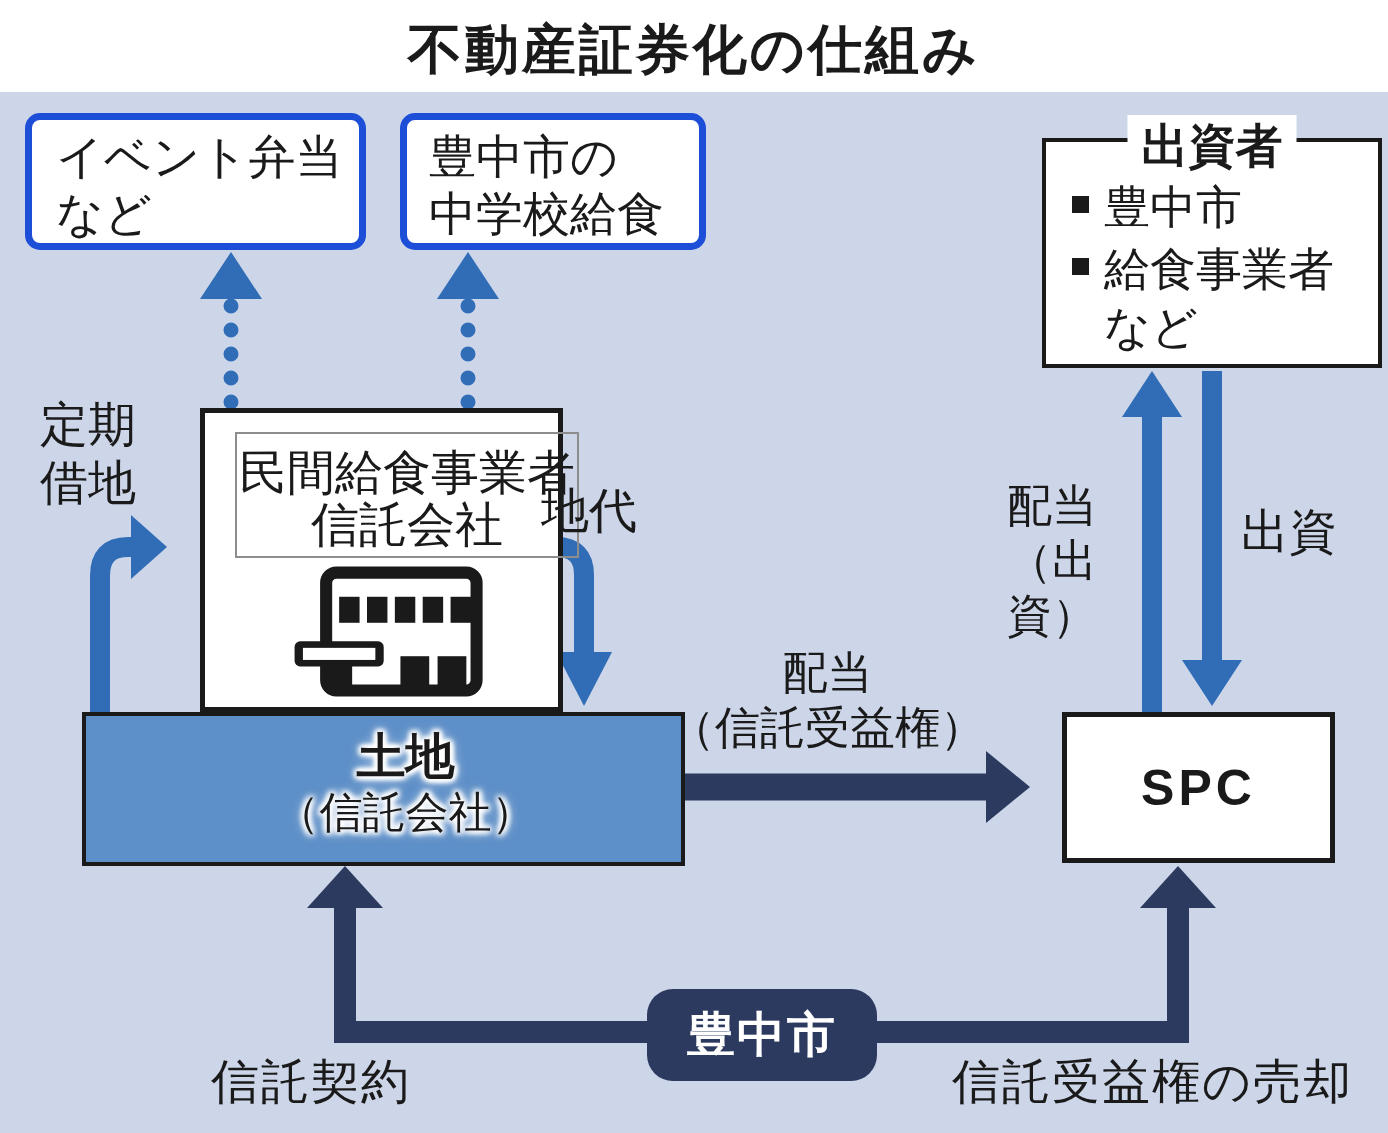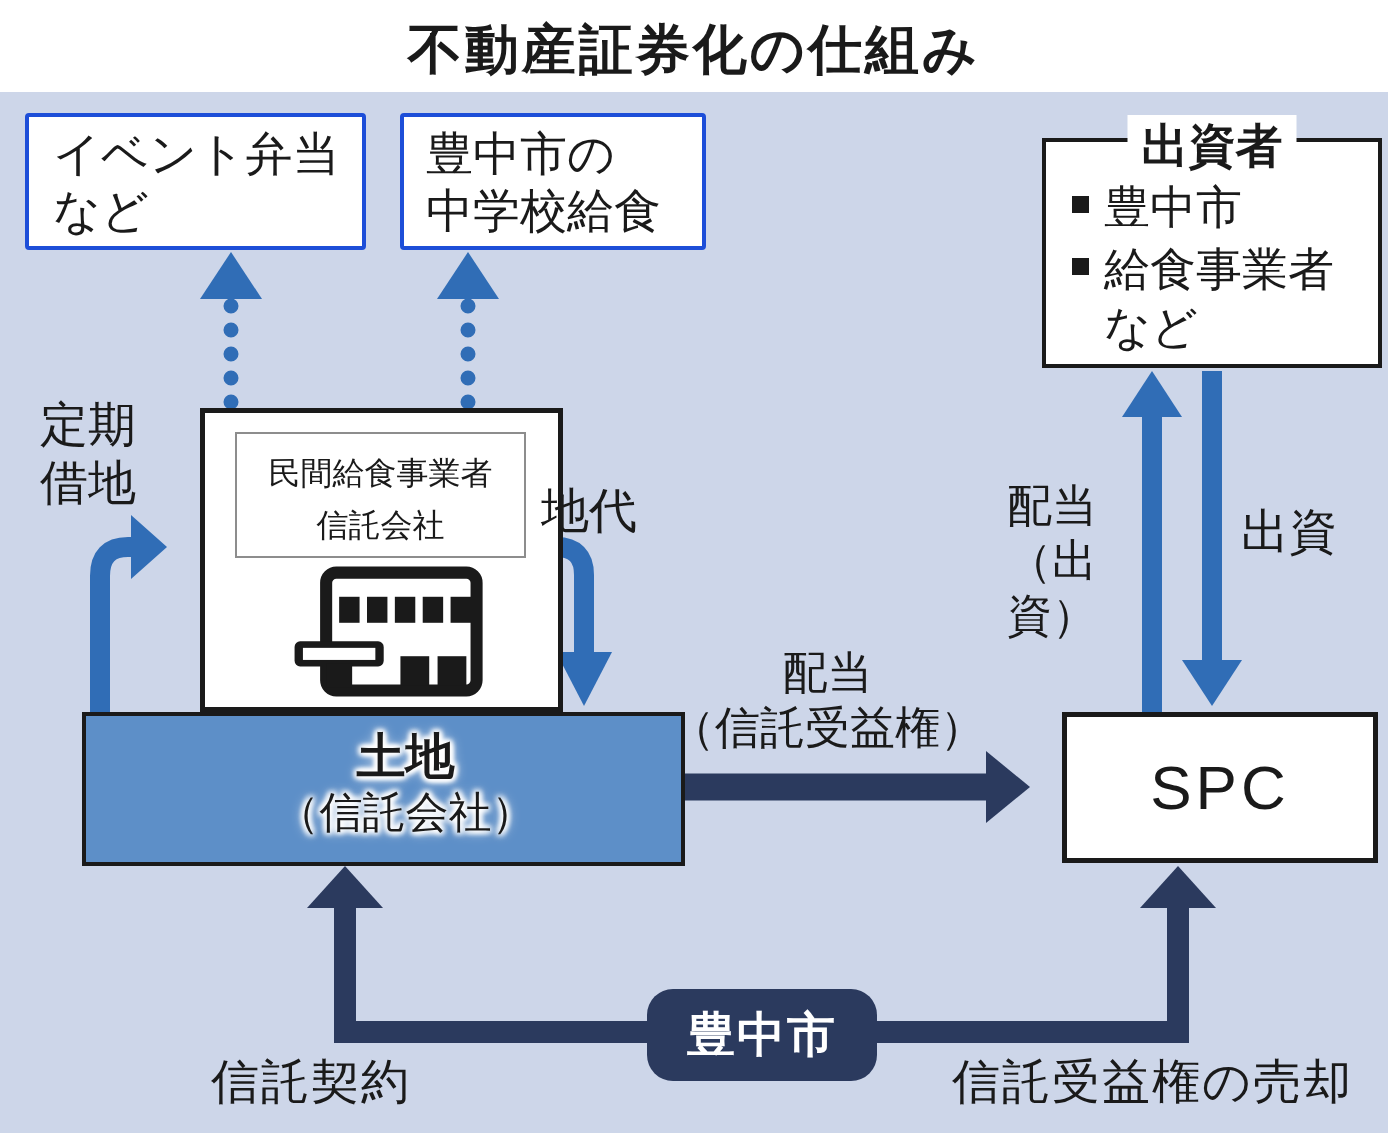--- a/index.html
+++ b/index.html
@@ -8,46 +8,46 @@
     background:#cdd6e9; overflow:hidden;
     font-family:"Liberation Sans","DejaVu Sans",sans-serif;
     color:#1a1a1a;
   }
   .abs{position:absolute;}
   
   .title-band{left:0;top:0;width:1388px;height:92px;background:#ffffff;}
   .main-title{left:0;top:14px;width:1388px;text-align:center;
     font-size:54px;font-weight:bold;letter-spacing:3px;}
   
-  .rbox{background:#fff;border:4px solid #1d4ed8;border-radius:4px;box-sizing:border-box;}
+  .rbox{background:#fff;border:7px solid #1d4ed8;border-radius:15px;box-sizing:border-box;}
   .sbox{background:#fff;border:4px solid #1a1a1a;box-sizing:border-box;margin-left:35px;}
   .box-text{font-size:47px;line-height:57px;}
   
   #box-event{left:25px;top:113px;width:341px;height:137px;padding:8px 0 0 24px;}
   #box-lunch{left:400px;top:113px;width:306px;height:137px;padding:8px 16px 0 22px;}
   
   #box-investors{left:1007px;top:138px;width:340px;height:230px;}
   .investors-title{position:absolute;top:-27px;left:50%;transform:translateX(-50%);
     background:#fff;padding:0 14px;font-size:47px;font-weight:bold;white-space:nowrap;}
   .inv-row{position:absolute;left:26px;display:flex;align-items:flex-start;font-size:46px;line-height:54px;}
   .bullet{width:17px;height:17px;background:#1a1a1a;margin:16px 15px 0 0;flex:0 0 auto;}
   .inv-cont{position:absolute;left:58px;font-size:46px;line-height:54px;}
   
   #box-factory{left:165px;top:408px;width:363px;height:304px;border-width:5px;}
-  #factory-label{left:30px;top:19px;width:291px;height:126px;border:2px solid #8d8d8d;
-    box-sizing:border-box;text-align:center;font-size:32px;line-height:52px;padding-top:13px;}
+  #factory-label{left:30px;top:19px;width:344px;height:126px;border:2px solid #8d8d8d;
+    box-sizing:border-box;text-align:center;font-size:48px;line-height:52px;padding-top:13px;}
   #factory-icon{left:84px;top:150px;}
   
   #box-land{left:47px;top:712px;width:603px;height:154px;background:#5d8fc8;text-align:center;padding-top:10px;}
   .glow{text-shadow:0 0 6px #fff,0 0 10px #fff,0 0 14px #fff,2px 2px 5px #fff,-2px -2px 5px #fff,2px -2px 5px #fff,-2px 2px 5px #fff;padding-left:44px;}
   .land-l1{font-size:49px;font-weight:bold;line-height:60px;}
   .land-l2{font-size:43px;line-height:52px;}
   
-  #box-spc{left:1027px;top:712px;width:316px;height:151px;border-width:5px;
-    display:flex;align-items:center;justify-content:center;font-size:62px;letter-spacing:4px;}
+  #box-spc{left:1027px;top:712px;width:273px;height:151px;border-width:5px;
+    display:flex;align-items:center;justify-content:center;font-size:50px;letter-spacing:4px;font-weight:bold;}
   
   #badge-toyonaka{left:647px;top:989px;width:230px;height:92px;background:#2b3a5e;border-radius:26px;
     display:flex;align-items:center;justify-content:center;color:#fff;font-weight:bold;font-size:48px;letter-spacing:2px;}
   
   .lbl{font-size:48px;line-height:58px;}
   #lbl-lease{left:28px;top:396px;margin-left:12px;}
   #lbl-rent{left:541px;top:482px;}
   #lbl-div-trust{left:655px;top:645px;width:345px;text-align:center;font-size:45px;line-height:55px;}
   #lbl-div-invest{left:973px;top:478px;width:158px;text-align:center;font-size:45px;line-height:55px;}
   #lbl-invest{left:1241px;top:503px;}

